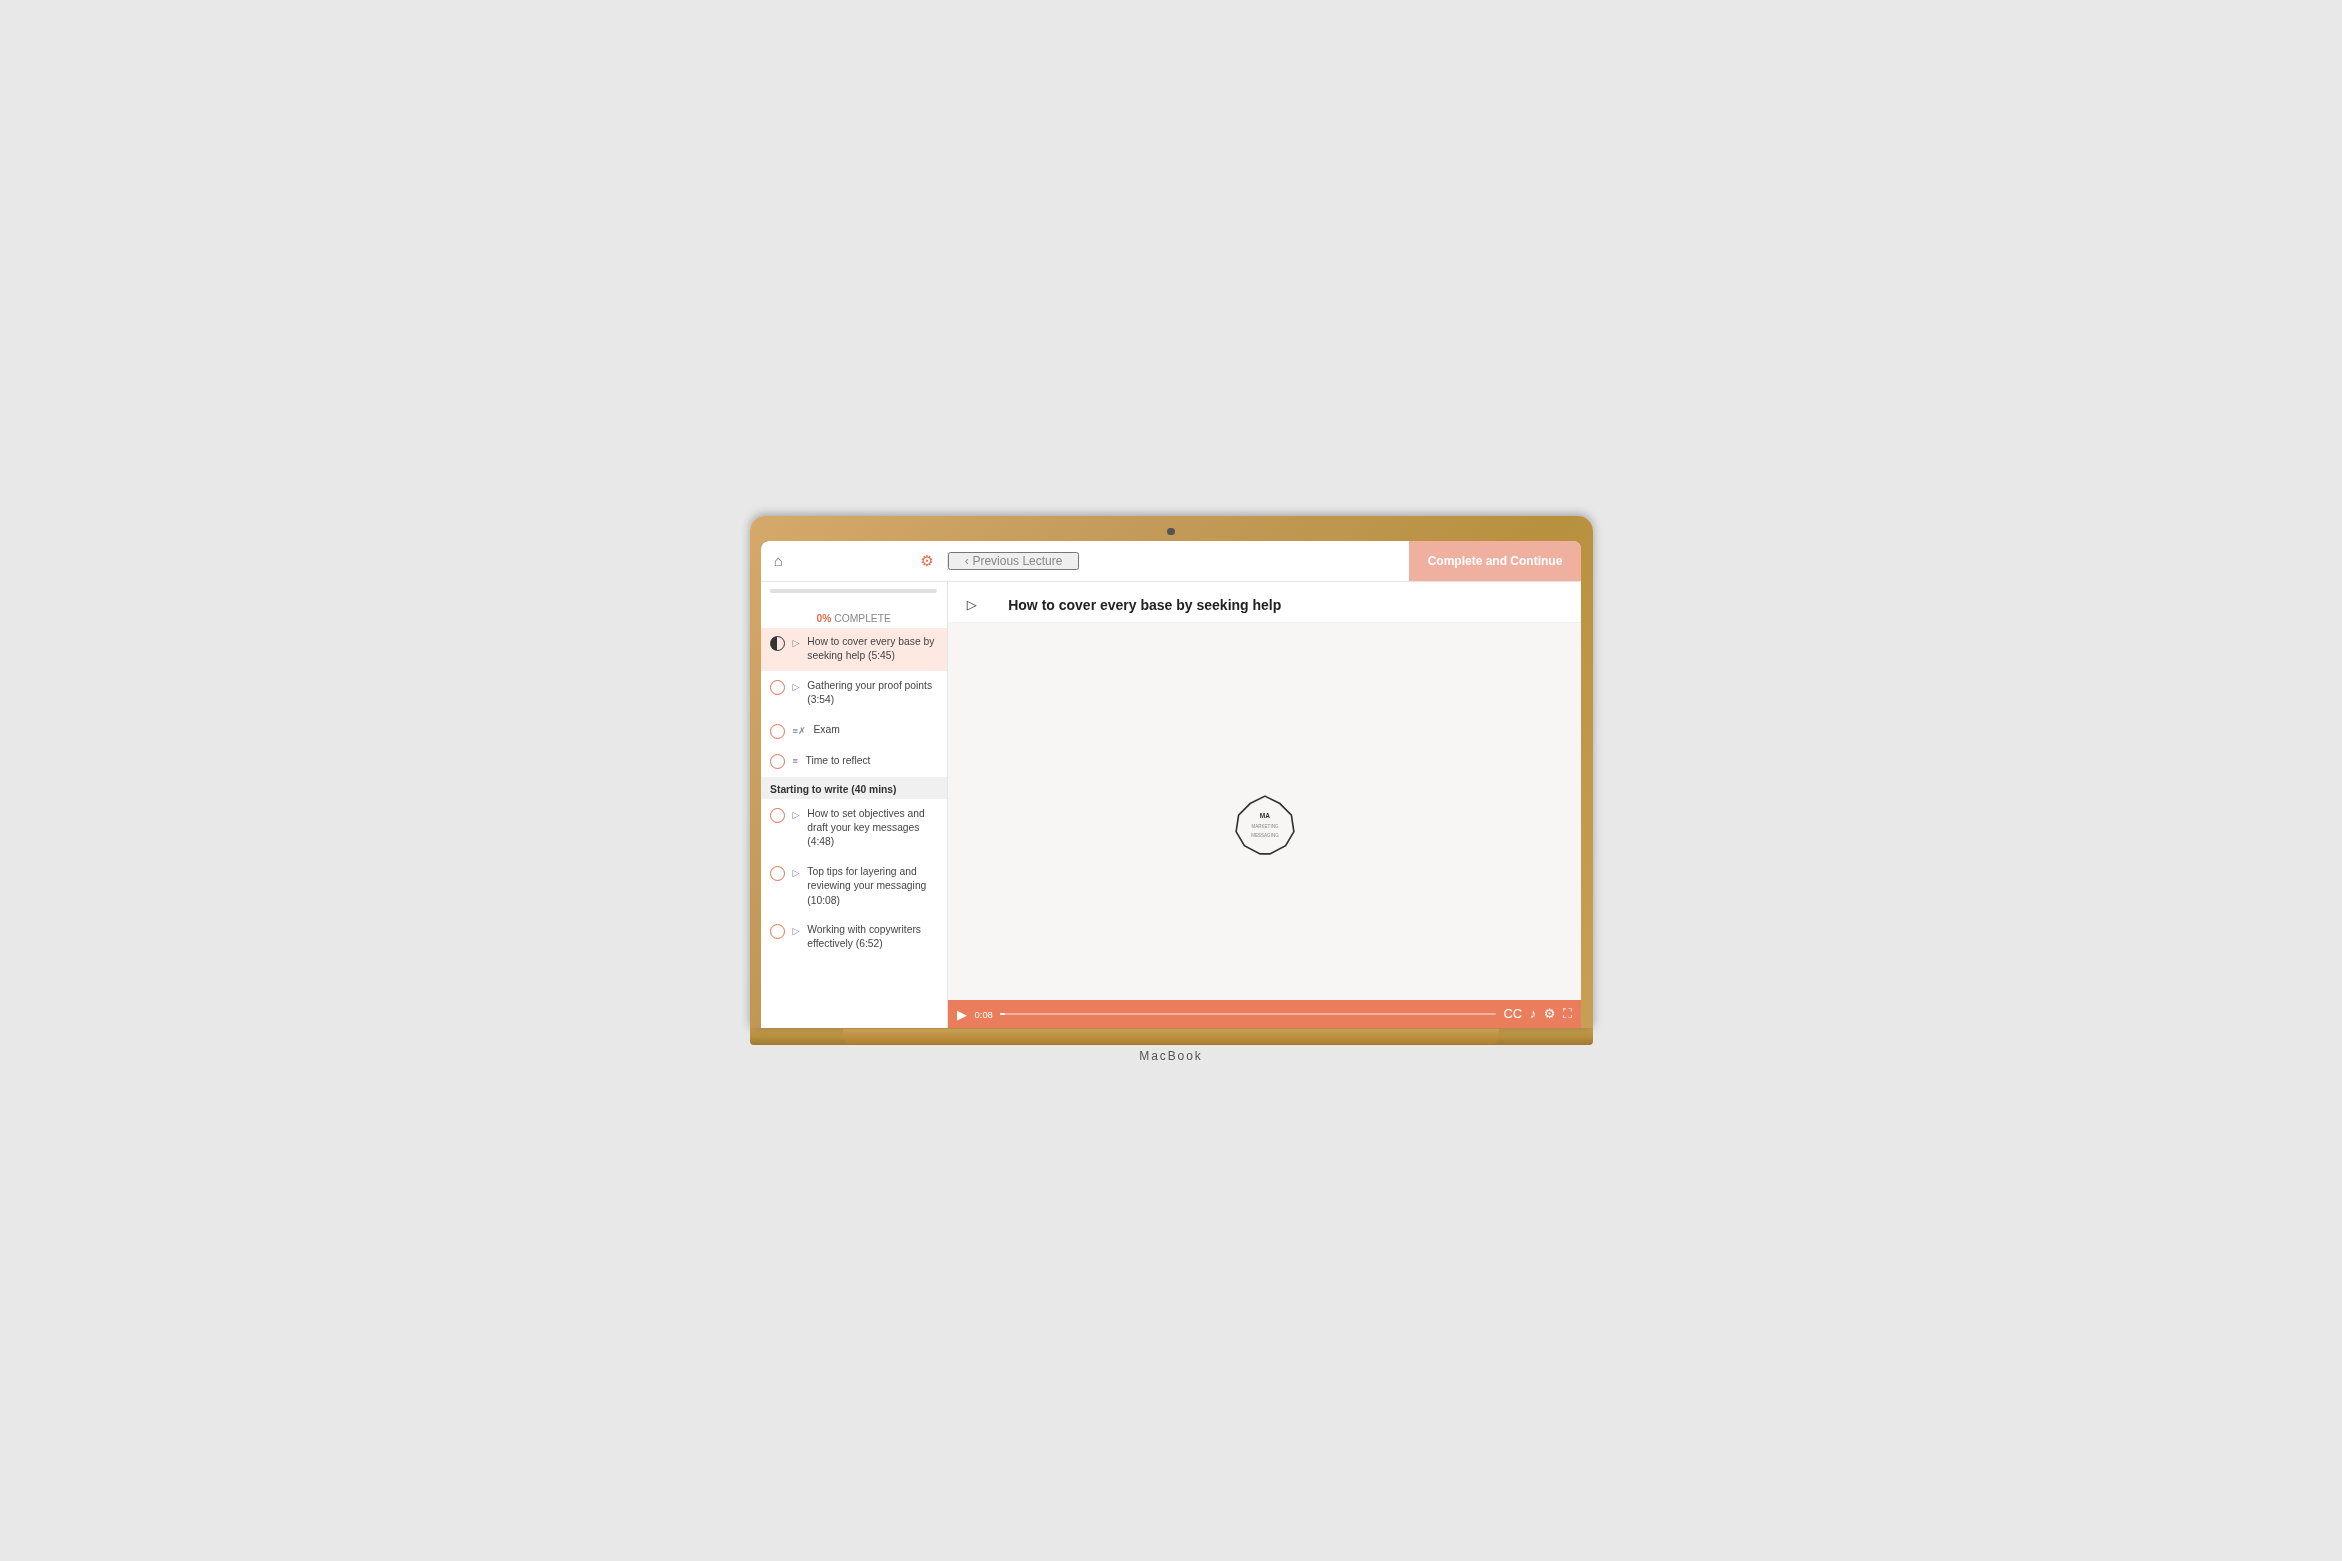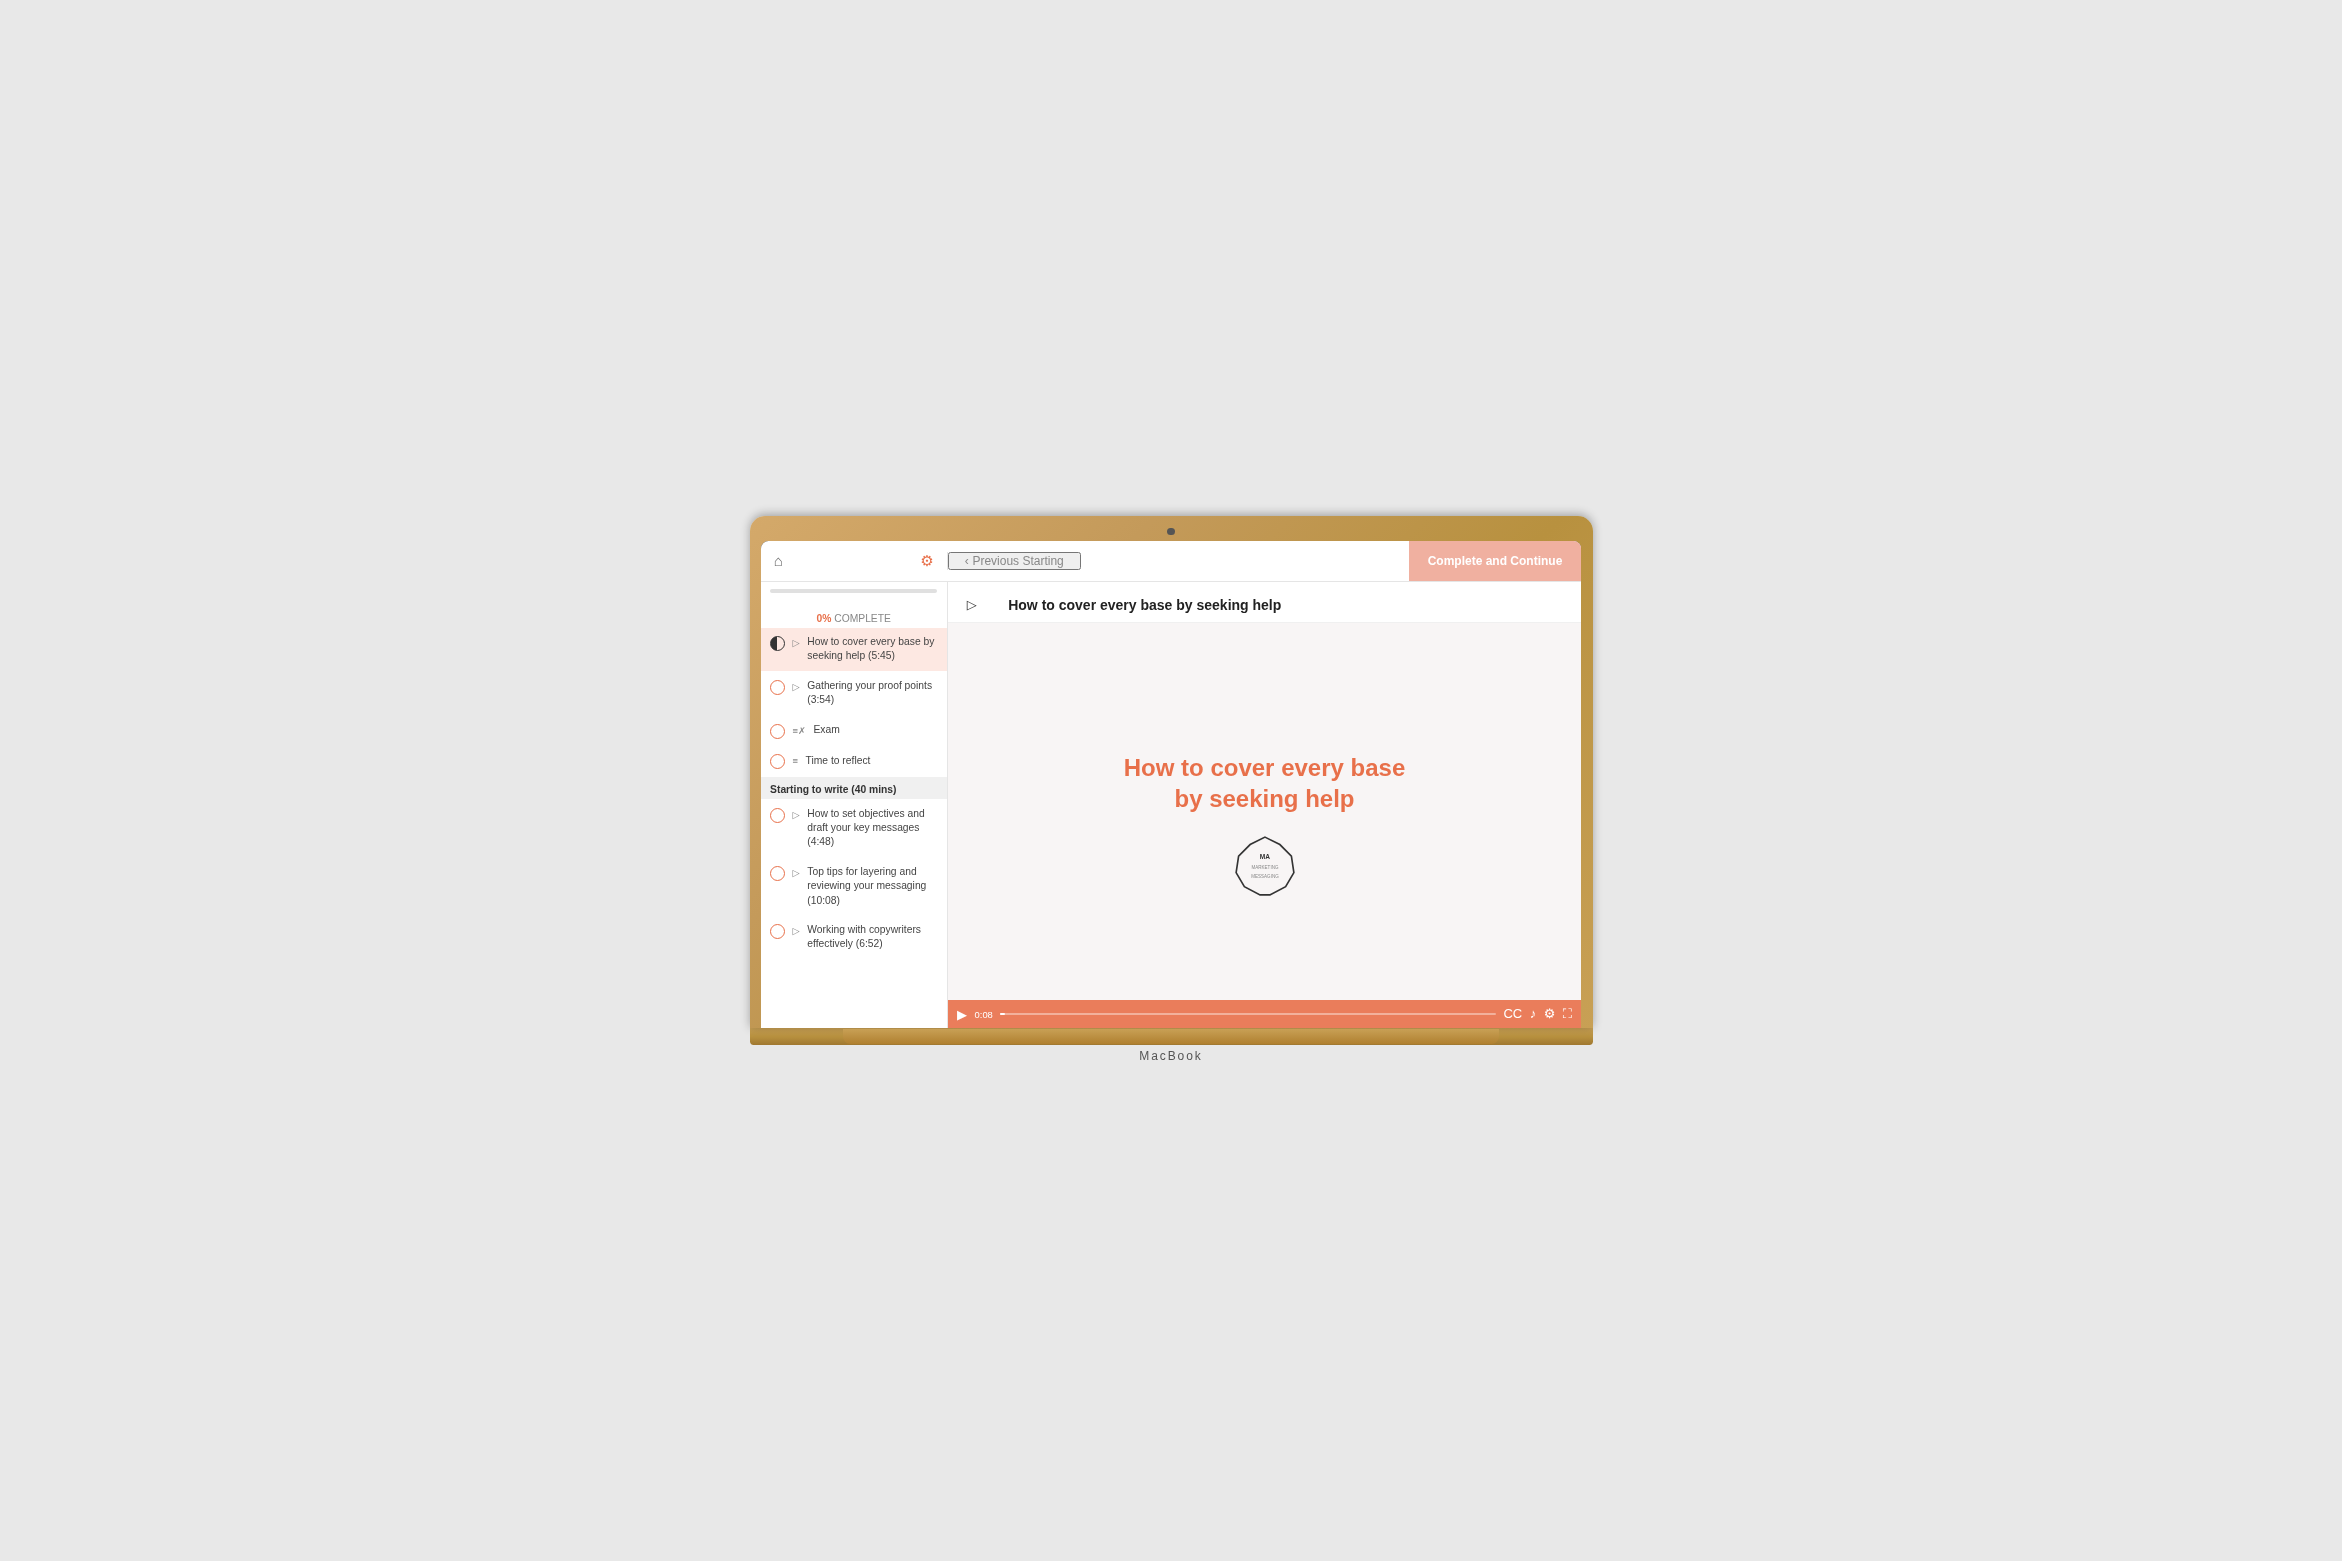--- a/index.html
+++ b/index.html
@@ -339,21 +339,21 @@
       <div class="screen-content">
 
         <div class="header">
           <div class="header-left">
             <span class="home-icon">⌂</span>
             <span class="gear-icon">⚙</span>
           </div>
           <div class="header-nav">
             <button class="prev-lecture-btn">
               <span>‹</span>
-              <span>Previous Starting</span>
+              <span>Previous Lecture</span>
             </button>
             <button class="complete-continue-btn">Complete and Continue</button>
           </div>
         </div>
 
         <div class="main-area">
 
           <div class="sidebar">
             <div class="progress-bar-container">
               <div class="progress-track">
@@ -411,24 +411,20 @@
 
           </div>
 
           <div class="content-area">
             <div class="content-header">
               <span class="content-header-icon">▷</span>
               <span class="content-title">How to cover every base by seeking help</span>
             </div>
 
             <div class="video-area">
-              <div class="video-main-title">
-                <span>How to cover every base</span><br>
-                <span>by seeking help</span>
-              </div>
 
               <svg class="badge-logo" viewBox="0 0 80 80" xmlns="http://www.w3.org/2000/svg">
                 <polygon points="40,5 58,14 72,28 75,48 65,65 46,75 34,75 15,65 5,48 8,28 22,14" fill="none" stroke="#333" stroke-width="2"></polygon>
                 <text x="40" y="32" text-anchor="middle" font-size="8" fill="#333" font-weight="bold">MA</text>
                 <text x="40" y="44" text-anchor="middle" font-size="5.5" fill="#888">MARKETING</text>
                 <text x="40" y="55" text-anchor="middle" font-size="5.5" fill="#888">MESSAGING</text>
               </svg>
 
               <div class="video-controls">
                 <span class="play-btn">▶</span>

